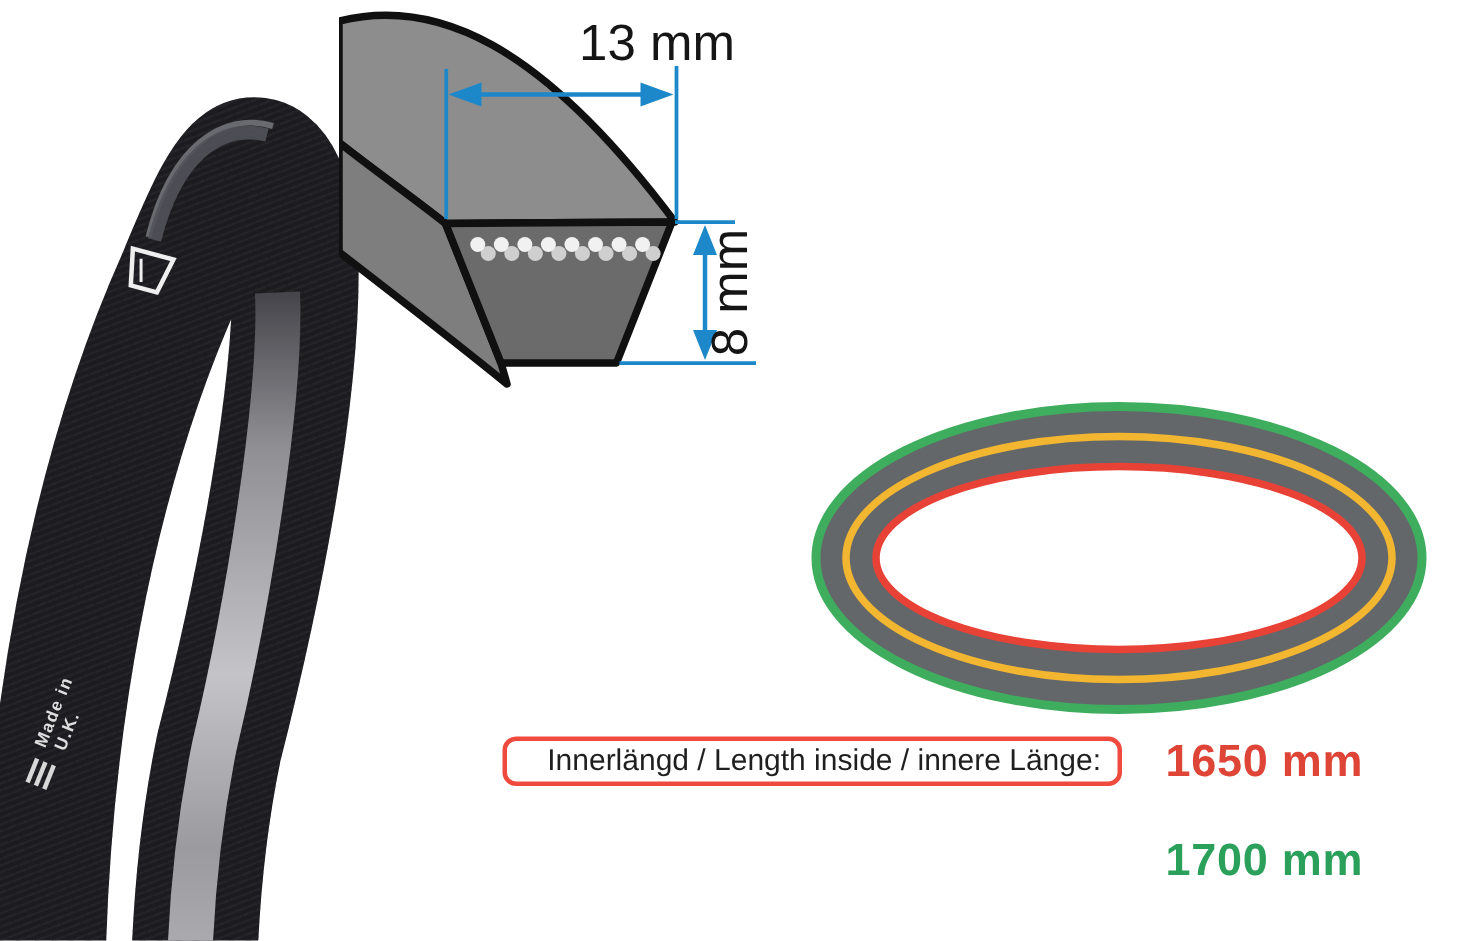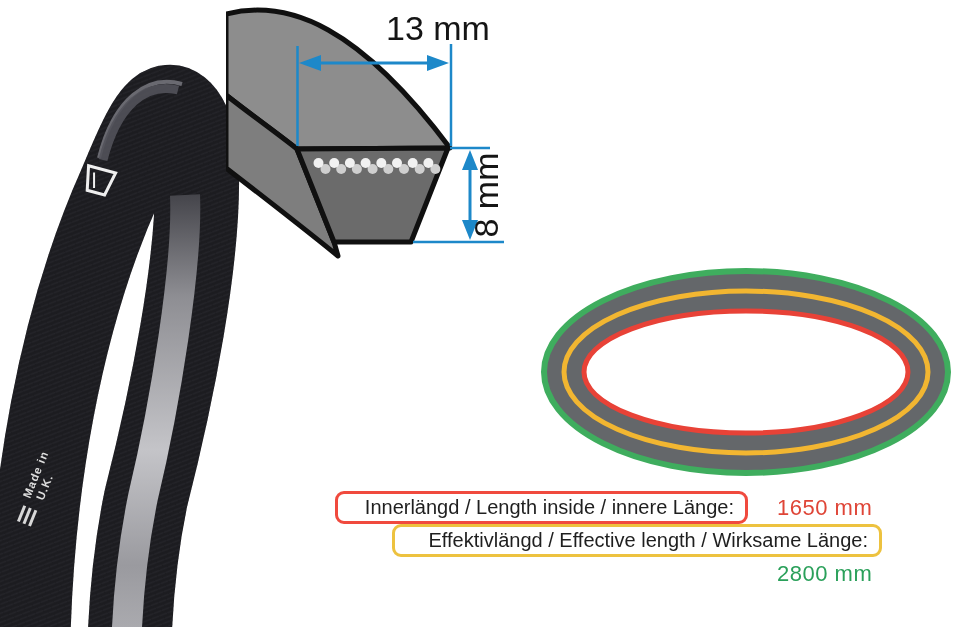--- a/index.html
+++ b/index.html
@@ -16,21 +16,21 @@
   }
   .meas-box{
     box-sizing:border-box;height:33px;
     border:3px solid #999;border-radius:9px;background:#ffffff;
     display:flex;align-items:center;justify-content:flex-end;
     padding-right:11px;white-space:nowrap;
     font-size:20px;color:#1f1f1f;letter-spacing:0px;
   }
   .meas-value{
     width:105px;height:33px;line-height:33px;
-    font-size:22px;font-weight:400;letter-spacing:0.5px;
+    font-size:30px;font-weight:700;letter-spacing:0.5px;
     text-align:left;white-space:nowrap;
   }
   .row-0{top:491px;} .row-0 .meas-box{width:413px;}
   .row-1{top:524px;} .row-1 .meas-box{width:490px;}
   .row-2{top:557px;} .row-2 .meas-box{width:423px;}
   svg text{font-family:"Liberation Sans", sans-serif;}
 </style>
 </head>
 <body>
 
@@ -145,20 +145,17 @@
 </svg>
 
 <div class="meas-row row-0">
   <div class="meas-box" style="border-color: rgb(240, 74, 62); margin-left: 44px;">
     <span>Innerlängd / Length inside / innere Länge:</span>
   </div>
   <div class="meas-value" style="color: rgb(223, 69, 55);">1650 mm</div>
 </div>
 
 <div class="meas-row row-1">
-  <div class="meas-box" style="border-color: rgb(237, 194, 63);">
-    <span>Effektivlängd / Effective length / Wirksame Länge:</span>
-  </div>
 </div>
 
 <div class="meas-row row-2">
-  <div class="meas-value" style="color: rgb(42, 160, 90);">2800 mm</div>
+  <div class="meas-value" style="color: rgb(42, 160, 90);">1700 mm</div>
 </div>
 
 </body></html>

